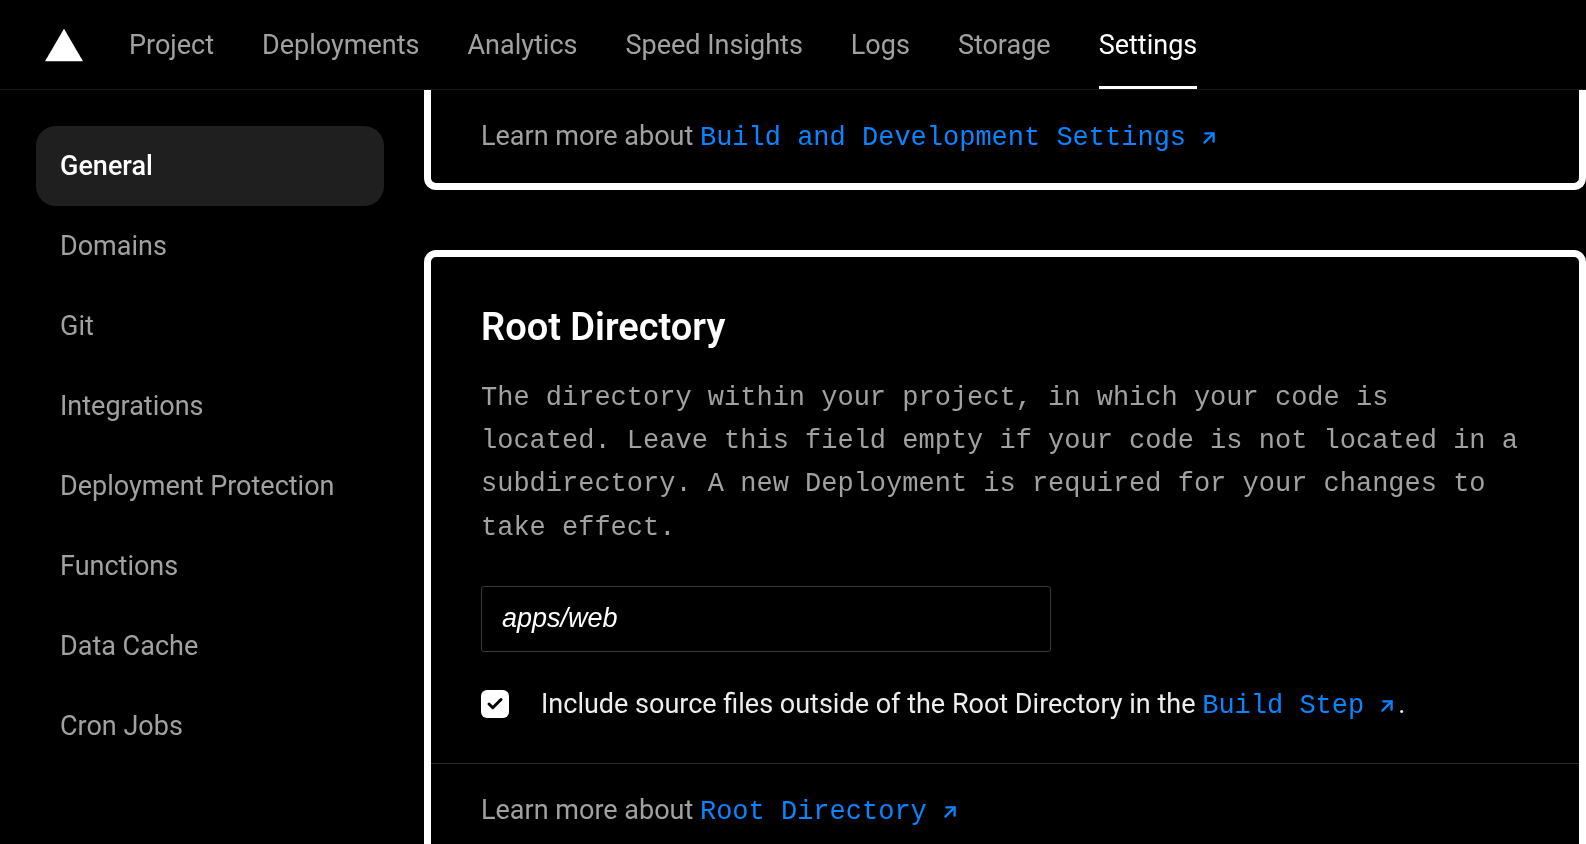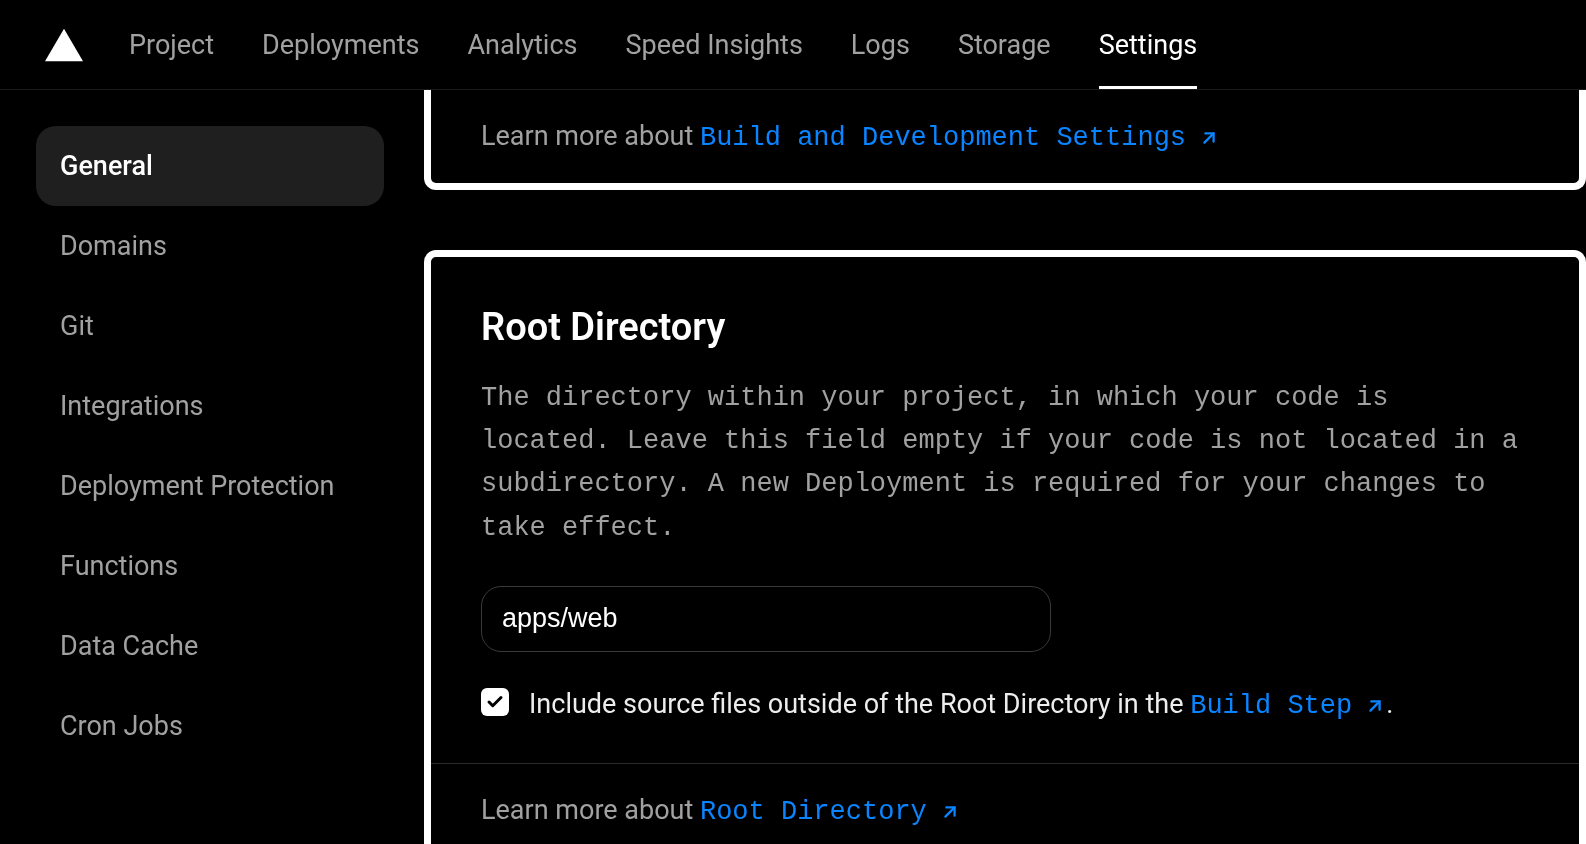--- a/index.html
+++ b/index.html
@@ -112,30 +112,31 @@
       color: #a1a1a1;
       line-height: 1.6;
       margin-bottom: 36px;
       font-family: Liberation Mono, monospace;
     }
     .text-input {
       width: 570px;
       height: 66px;
       background: #000000;
       border: 1px solid #3a3a3a;
-      border-radius: 20px;
+      border-radius: 3px;
       padding: 0 20px;
       font-size: 27px;
       color: #ffffff;
       outline: none;
+      font-style: italic;
     }
     .checkbox-row {
       display: flex;
-      align-items: flex-start;
-      gap: 20px;
+      align-items: center;
+      gap: 32px;
       margin-top: 36px;
       font-size: 27px;
       color: #ededed;
     }
     .checkbox {
       width: 28px;
       height: 28px;
       background: #ffffff;
       border-radius: 6px;
       display: flex;

